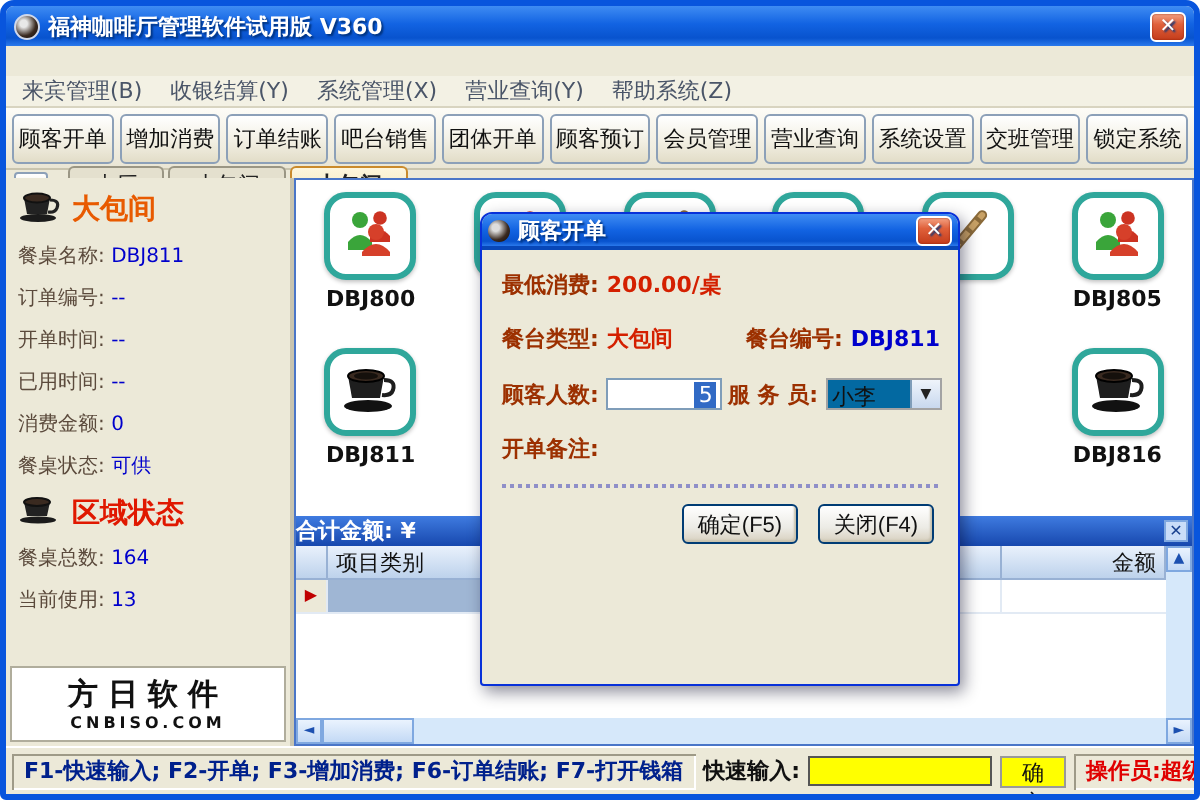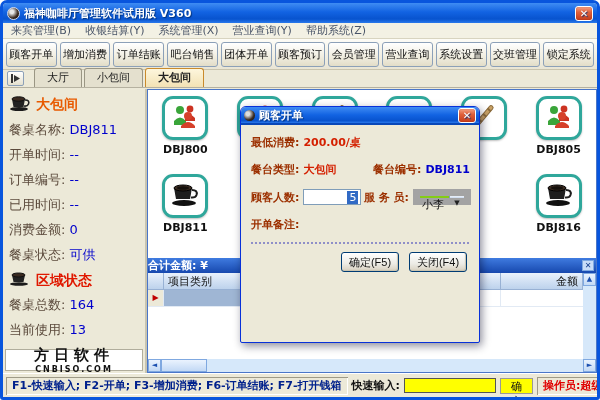--- a/index.html
+++ b/index.html
@@ -20,21 +20,21 @@
     margin-right:4px; border:1px solid #d0d8ea; }
   .titlebar .title { flex:1; white-space:nowrap; overflow:hidden; }
   .xp-close {
     width:18px; height:15px; border:1px solid #fff; border-radius:3px;
     background:linear-gradient(180deg,#F3A183,#E0613B 40%,#C43C1B);
     color:#fff; font-size:10px; font-weight:bold; line-height:13px; text-align:center;
     box-shadow:inset 0 0 1px #8C1C00; cursor:pointer;
   }
   
   .menubar { height:16px; background:#F3F1E4; border-bottom:1px solid #D8D4C0;
-    display:flex; align-items:center; gap:14px; padding:0 8px; font-size:11px; color:#4A5568; }
+    display:flex; align-items:center; gap:14px; padding:0 8px; font-size:11px; color:#4A5568;margin-top:15px; }
   .menu-item { cursor:default; }
   
   .toolbar { height:31px; background:linear-gradient(180deg,#FDFCF7,#E9E5D4);
     border-bottom:1px solid #C9C4AE; display:flex; align-items:center; gap:3px; padding:0 3px; }
   .tool-btn { flex:1; height:25px; font-size:11px; color:#111;
     border:1px solid #8CA0B8; border-radius:3px;
     background:linear-gradient(180deg,#FFFFFF,#F2EFE3 55%,#E2DDC8);
     display:flex; align-items:center; justify-content:center; white-space:nowrap; cursor:pointer; }
   
   .tabstrip { height:18px; display:flex; align-items:flex-end; gap:2px; padding:1px 2px 0 2px;
@@ -50,24 +50,24 @@
   .sidebar { width:144px; background:#ECE9D8; border-right:2px solid #C8C4B0; display:flex; flex-direction:column; }
   .side-tabs { display:flex; gap:1px; padding:1px 2px 0 4px; border-bottom:1px solid #AAA793; }
   .side-tab { font-size:11px; padding:1px 6px 2px 6px; border:1px solid #9A9684; border-bottom:none;
     border-radius:3px 3px 0 0; background:#E0DCCA; cursor:pointer; }
   .side-tab.active { background:#F7F4E8; font-weight:bold; }
   .side-panel { flex:1; padding:3px 4px 0 6px; overflow:hidden; }
   .side-sec-head { display:flex; align-items:center; gap:5px; margin:3px 0 6px 0; }
   .side-sec-head .sec-title { font-size:14px; font-weight:bold; }
   .sec-title.room { color:#E85A00; }
   .sec-title.zone { color:#E01800; }
-  .side-row { font-size:13px; color:#5B4A3C; margin-bottom:7px; white-space:nowrap; }
+  .side-row { font-size:10px; color:#5B4A3C; margin-bottom:7px; white-space:nowrap; }
   .side-row .val { color:#0000CC; }
   .cup-mini { display:inline-block; }
-  .logo-box { height:22px; margin:2px; background:#fff; border:1px solid #B0AD9C;
+  .logo-box { height:38px; margin:2px; background:#fff; border:1px solid #B0AD9C;
     display:flex; flex-direction:column; align-items:center; justify-content:center; }
   .logo-line1 { font-size:15px; font-weight:bold; color:#111; letter-spacing:5px; }
   .logo-line2 { font-size:8px; font-weight:bold; color:#111; letter-spacing:2px; }
   
   .main { flex:1; display:flex; flex-direction:column; border:1px solid #4A76C8; background:#fff; }
   .rooms-grid { height:168px; display:grid; grid-template-columns:repeat(6,1fr); grid-auto-rows:78px;
     padding-top:6px; background:#fff; overflow:hidden; }
   .tile-cell { display:flex; flex-direction:column; align-items:center; }
   .tile { width:46px; height:44px; border:3px solid #2FA79B; border-radius:11px; background:#fff;
     display:flex; align-items:center; justify-content:center; cursor:pointer;
@@ -116,21 +116,21 @@
   .dlg-body { padding:10px 8px 0 10px; font-size:11px; position:relative; height:194px; }
   .dlg-row { display:flex; align-items:center; margin-bottom:12px; }
   .dlbl { color:#9C3000; font-weight:bold; white-space:nowrap; }
   .dval-red { color:#D42000; font-weight:bold; margin-left:4px; }
   .dval-blue { color:#0000CC; font-weight:bold; margin-left:4px; }
   .half-l { width:122px; display:flex; align-items:center; }
   .half-r { flex:1; display:flex; align-items:center; }
   .num-input { width:58px; height:16px; background:#fff; border:1px solid #7F9DB9; margin-left:4px;
     display:flex; align-items:center; justify-content:flex-end; padding:0 2px; }
   .num-sel { background:#316AC5; color:#fff; padding:0 2px; font-size:11px; }
-  .combo { margin-left:4px; width:58px; height:16px; background:#84cc16; border:7px solid #a3a3a3; display:flex; }
+  .combo { margin-left:4px; width:58px; height:16px; background:#0369a1; border:1px solid #a3a3a3; display:flex; }
   .combo .ctext { flex:1; padding:1px 2px; font-size:11px; color:#111; }
   .combo .carrow { width:15px; background:linear-gradient(180deg,#EFF4FB,#C8D8EE); border-left:1px solid #7F9DB9;
     color:#222; font-size:7px; text-align:center; line-height:14px; cursor:pointer; }
   .remark-row { display:flex; align-items:flex-start;flex-direction:column; }
   .remark-area { margin-left:4px; width:178px; height:64px; background:#fff; border:1px solid #7F9DB9;
     font-size:11px; padding:2px 3px; color:#111; overflow:hidden; }
   .dotted-sep { border-top:2px dotted #8F8FC8; margin:10px 2px 8px 0; }
   .dlg-buttons { display:flex; justify-content:flex-end; gap:10px; padding-right:4px; }
   .xp-btn { min-width:58px; height:20px; font-size:11px; color:#111;
     border:1px solid #003C74; border-radius:3px;
@@ -191,22 +191,22 @@
             <svg width="22" height="16" viewBox="0 0 22 16">
                 <ellipse cx="10" cy="14" rx="9" ry="2" fill="#1b1b1b"></ellipse>
                 <path d="M3 4 h13 l-1.5 8 h-10 Z" fill="#222"></path>
                 <ellipse cx="9.5" cy="4" rx="6.5" ry="2.2" fill="#3a2a20" stroke="#111"></ellipse>
                 <path d="M16 5 q5 0 3.5 4 q-1 2.5 -4.5 2" fill="none" stroke="#222" stroke-width="1.6"></path>
               </svg>
           </span>
           <span class="sec-title room">大包间</span>
         </div>
         <div class="side-row"><span>餐桌名称:</span> <span class="val">DBJ811</span></div>
+        <div class="side-row"><span>订单编号:</span> <span class="val">--</span></div>
         <div class="side-row"><span>开单时间:</span> <span class="val">--</span></div>
-        <div class="side-row"><span>订单编号:</span> <span class="val">--</span></div>
         <div class="side-row"><span>已用时间:</span> <span class="val">--</span></div>
         <div class="side-row"><span>消费金额:</span> <span class="val">0</span></div>
         <div class="side-row"><span>餐桌状态:</span> <span class="val">可供</span></div>
         <div class="side-sec-head">
           <span class="cup-mini">
             <svg width="22" height="14" viewBox="0 0 22 14">
                 <ellipse cx="10" cy="12" rx="9" ry="1.8" fill="#1b1b1b"></ellipse>
                 <path d="M3 3 h13 l-1.5 7 h-10 Z" fill="#222"></path>
                 <ellipse cx="9.5" cy="3" rx="6.5" ry="2" fill="#3a2a20" stroke="#111"></ellipse>
               </svg>

